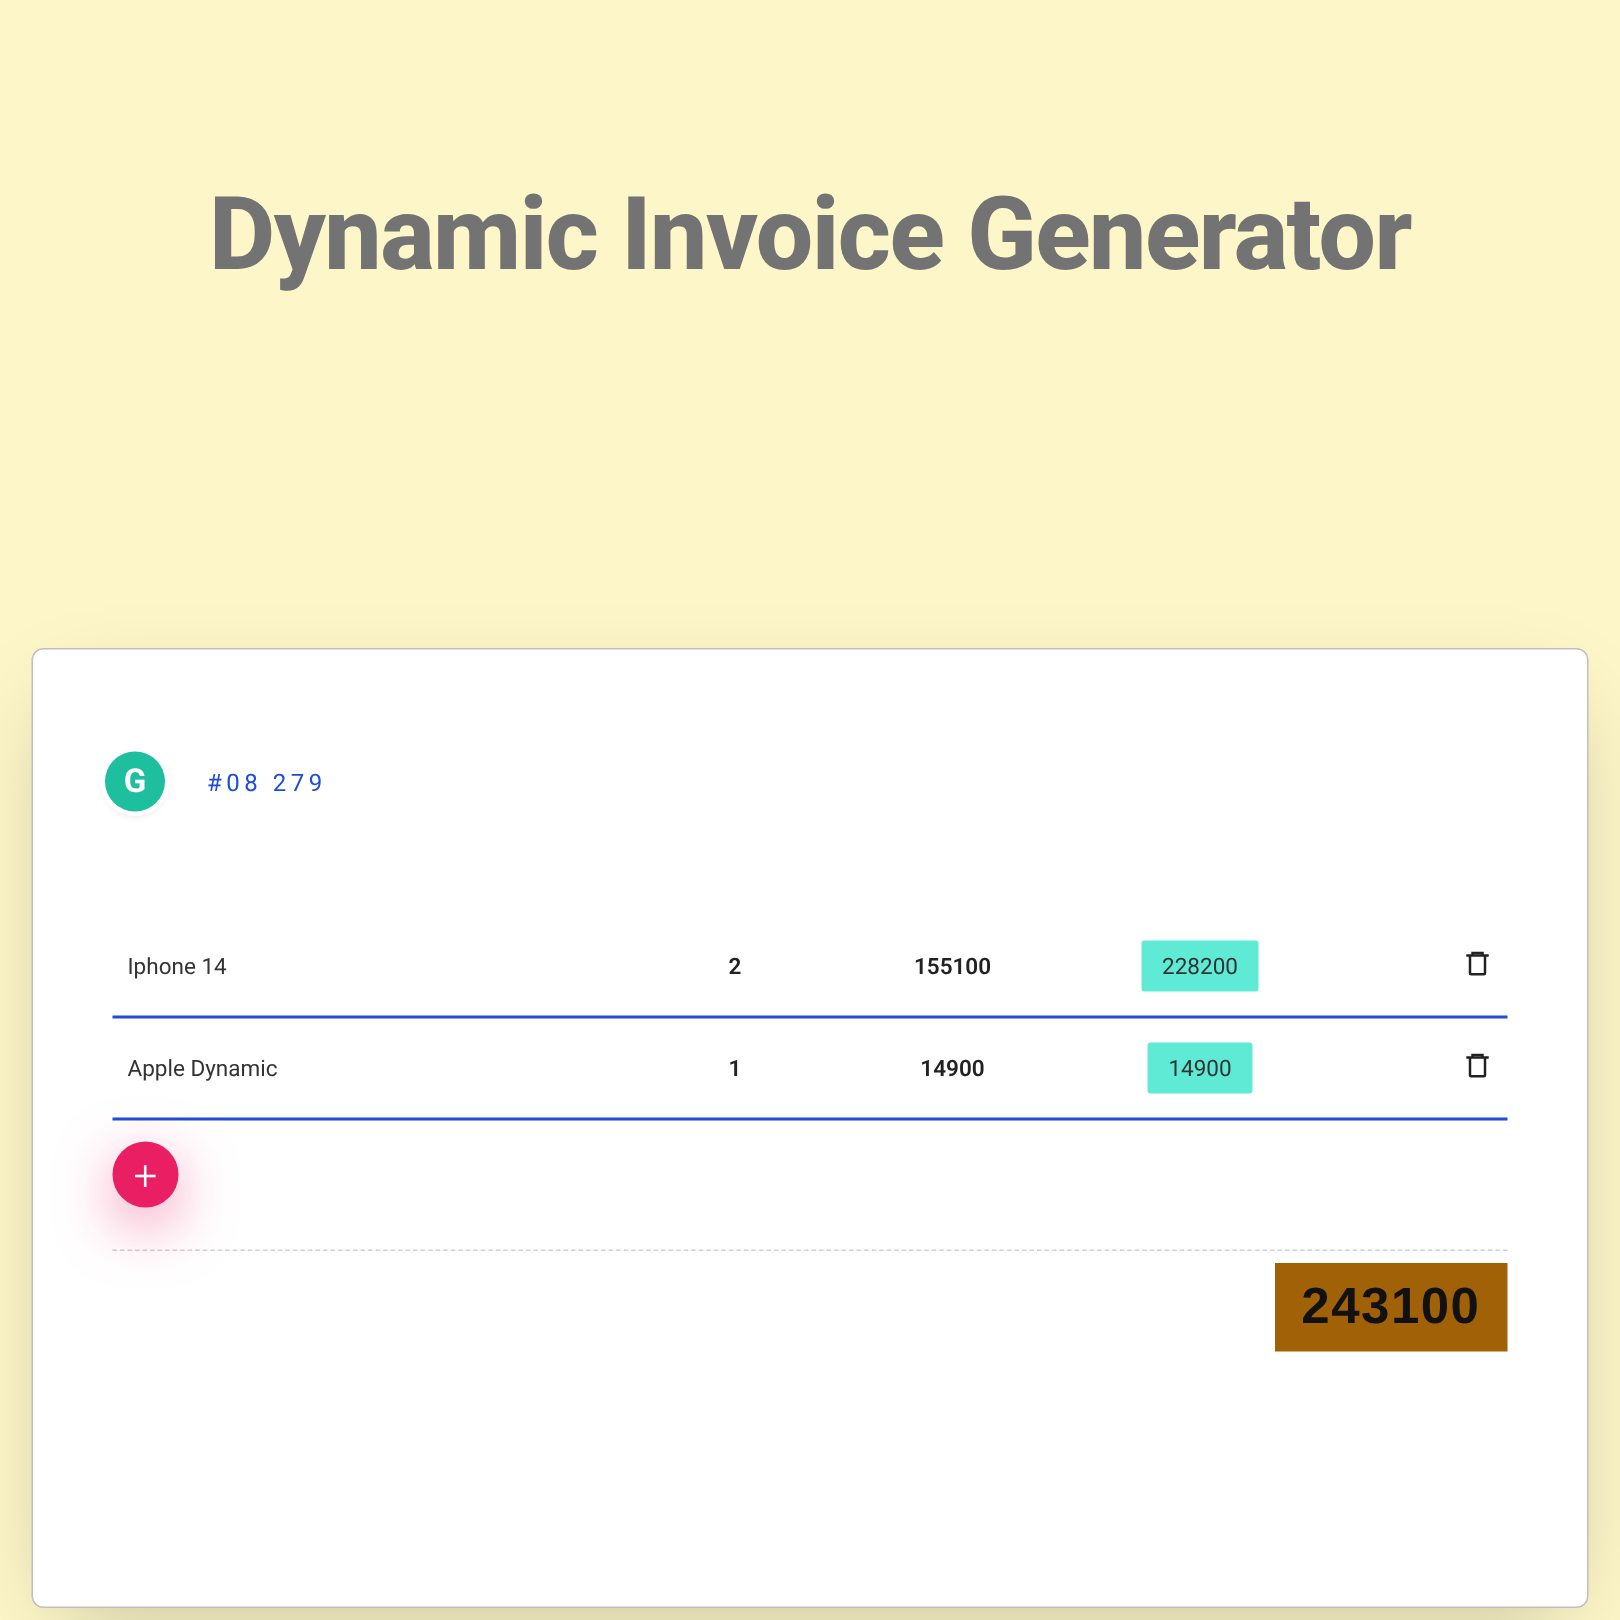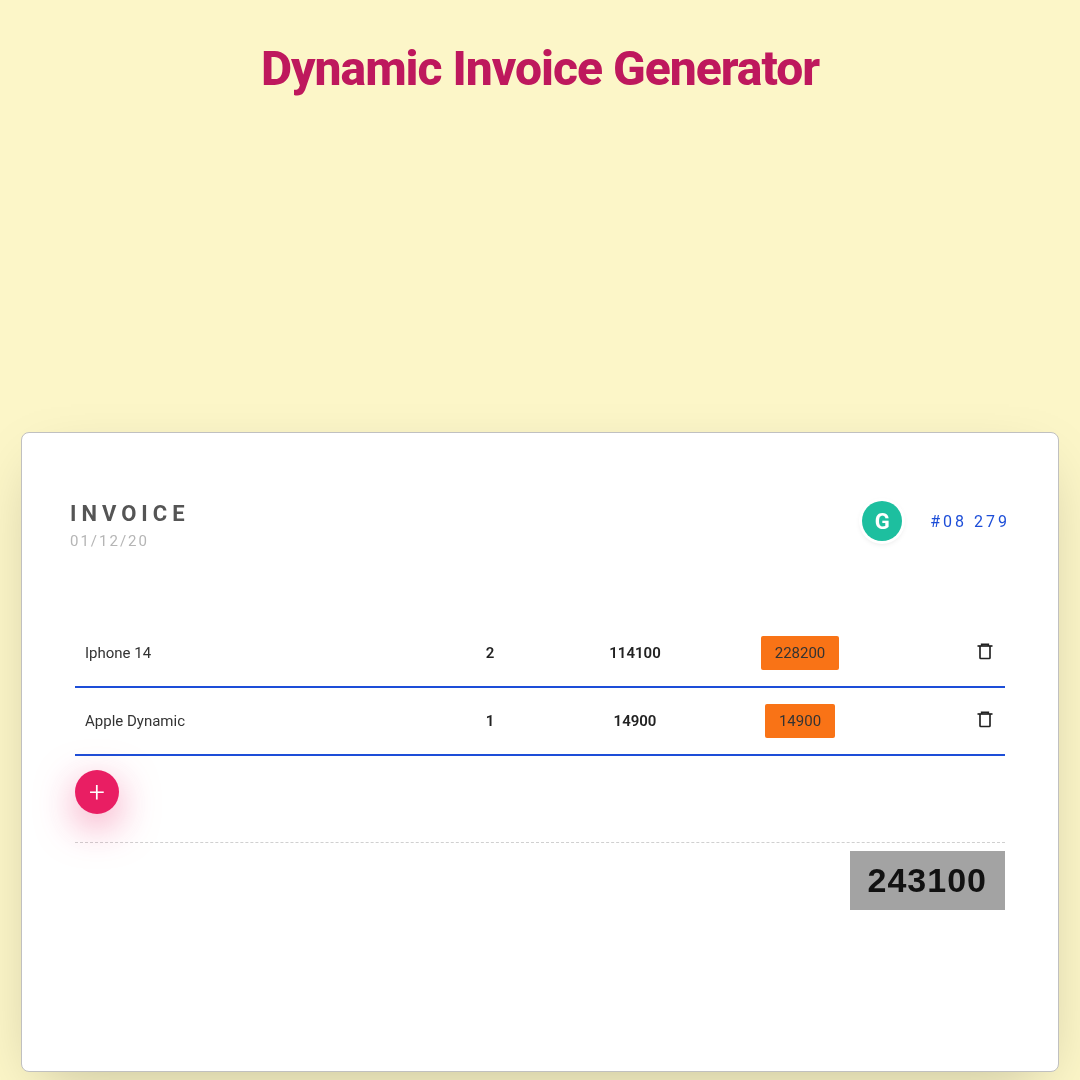--- a/index.html
+++ b/index.html
@@ -8,25 +8,25 @@
       box-sizing: border-box;
     }
     body {
       width: 1080px;
       height: 1080px;
       background: #fcf6c8;
       font-family: -apple-system, BlinkMacSystemFont, 'Segoe UI', Roboto, sans-serif;
       overflow: hidden;
     }
     .page-title {
-      font-size: 48px;
+      font-size: 68px;
       font-weight: 800;
-      color: #be185d;
+      color: #737373;
       text-align: center;
-      padding-top: 40px;
+      padding-top: 116px;
       letter-spacing: -1px;
     }
     .card {
       position: absolute;
       left: 21px;
       top: 432px;
       width: 1038px;
       height: 640px;
       background: #fff;
       border: 1px solid #c0c0c0;
@@ -115,21 +115,21 @@
       font-size: 15px;
       color: #222;
       font-weight: 600;
       text-align: center;
     }
     .cell-amount {
       text-align: center;
     }
     .amount-box {
       display: inline-block;
-      background: #f97316;
+      background: #5eead4;
       padding: 8px 14px;
       font-size: 15px;
       color: #333;
       border-radius: 2px;
     }
     .cell-action {
       text-align: right;
     }
     .delete-icon {
       display: inline-flex;
@@ -153,53 +153,49 @@
       font-weight: 300;
       cursor: pointer;
       box-shadow: 0 12px 40px -2px rgba(233,30,99,0.55);
     }
     .total-row {
       display: flex;
       justify-content: flex-end;
       margin-top: 8px;
     }
     .total-box {
-      background: #a3a3a3;
+      background: #a16207;
       padding: 10px 18px;
       font-size: 34px;
       font-weight: 900;
       color: #111;
       letter-spacing: 1px;
       font-family: Arial, sans-serif;
     }
   </style>
 </head>
 <body>
 
 <h1 class="page-title">Dynamic Invoice Generator</h1>
 
 <div class="card">
 
   <div class="invoice-header">
-    <div class="invoice-header-left">
-      <div class="invoice-label">INVOICE</div>
-      <div class="invoice-date">01/12/20</div>
-    </div>
     <div class="invoice-header-right">
       <div class="badge">G</div>
       <div class="invoice-number">#08 279</div>
     </div>
   </div>
 
   <div class="table">
 
     <div class="table-row">
       <div class="cell-product">Iphone 14</div>
       <div class="cell-unit">2</div>
-      <div class="cell-price">114100</div>
+      <div class="cell-price">155100</div>
       <div class="cell-amount">
         <span class="amount-box">228200</span>
       </div>
       <div class="cell-action">
         <span class="delete-icon">
           <svg width="20" height="22" viewBox="0 0 24 24" fill="none" stroke="#222" stroke-width="2">
             <path d="M3 6h18"></path>
             <path d="M8 6V4h8v2"></path>
             <path d="M6 6v14a1 1 0 0 0 1 1h10a1 1 0 0 0 1-1V6"></path>
           </svg>

